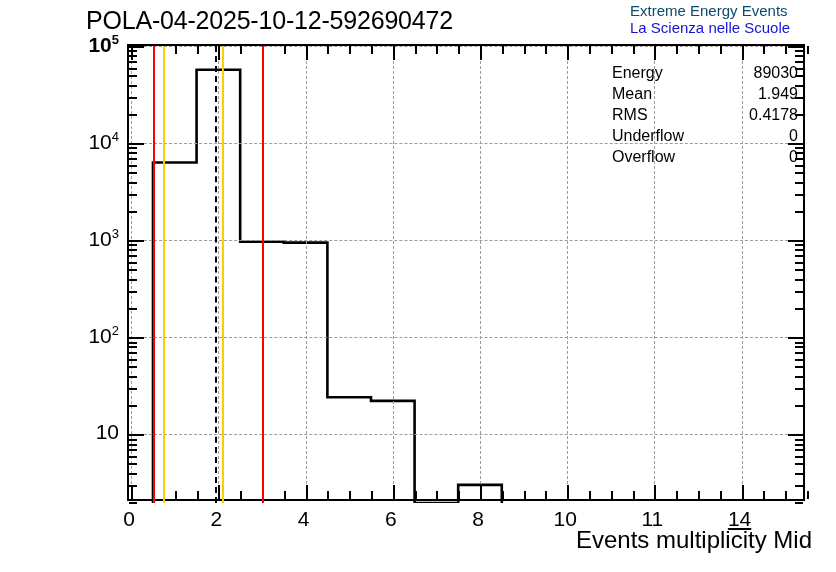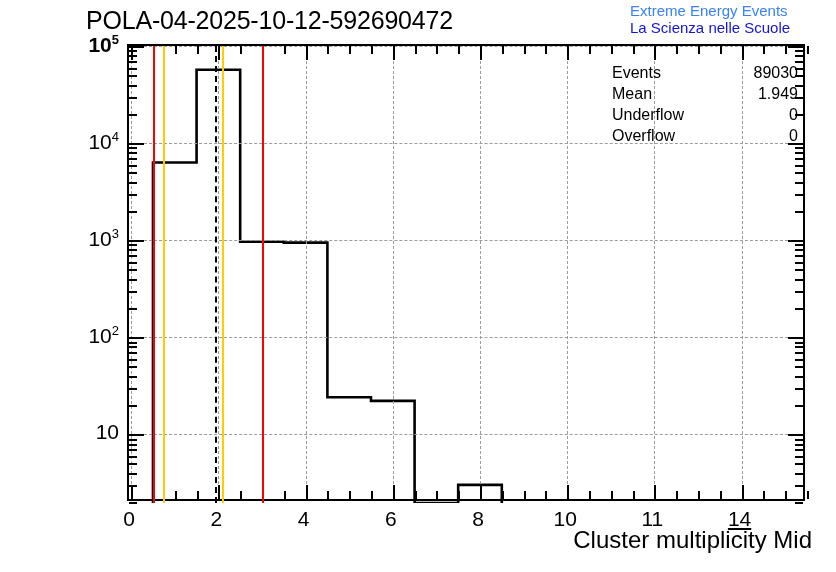--- a/index.html
+++ b/index.html
@@ -20,21 +20,21 @@
   #eee-logo{ left:546px; top:2px; width:286px; height:36px; }
   #eee-logo .eee-mark{
     position:absolute; left:0; top:1px;
     font-size:31px; line-height:31px; font-weight:bold;
     letter-spacing:1px; color:#1414d2;
     text-shadow:3px 4px 0 #9a9a9a;
     font-family:"Liberation Sans", sans-serif;
   }
   #eee-logo .eee-line1{
     position:absolute; left:84px; top:1px;
-    font-size:15px; line-height:16px; color:#3b82f6; white-space:nowrap;
+    font-size:15px; line-height:16px; color:#0c4a6e; white-space:nowrap;
   }
   #eee-logo .eee-line2{
     position:absolute; left:84px; top:18px;
     font-size:15px; line-height:16px; color:#1414d2; white-space:nowrap;
   }
 
   
   #frame{
     left:127px; top:44px; width:678px; height:457px;
     border-left:2px solid #000; border-top:2px solid #000;
@@ -292,33 +292,37 @@
       <div class="xlabel" style="left: 99.1801px; width: 60px; top: 508px;">0</div>
       <div class="xlabel" style="left: 186.383px; width: 60px; top: 508px;">2</div>
       <div class="xlabel" style="left: 273.585px; width: 60px; top: 508px;">4</div>
       <div class="xlabel" style="left: 360.788px; width: 60px; top: 508px;">6</div>
       <div class="xlabel" style="left: 447.99px; width: 60px; top: 508px;">8</div>
       <div class="xlabel" style="left: 535.193px; width: 60px; top: 508px;">10</div>
       <div class="xlabel" style="left: 622.395px; width: 60px; top: 508px;">11</div>
       <div class="xlabel" style="left: 709.598px; width: 60px; top: 508px; text-decoration: underline;">14</div>
     </div>
 
-  <div class="abs" id="x-axis-title">Cluster multiplicity Mid</div>
+  <div class="abs" id="x-axis-title">Events multiplicity Mid</div>
 
   <div class="abs" id="stats-box">
     <div id="stats-rows">
         <div class="stats-row">
-          <span>Events</span>
+          <span>Energy</span>
           <span>89030</span>
         </div>
         <div class="stats-row">
           <span>Mean</span>
           <span>1.949</span>
         </div>
         <div class="stats-row">
+          <span>RMS</span>
+          <span>0.4178</span>
+        </div>
+        <div class="stats-row">
           <span>Underflow</span>
           <span>0</span>
         </div>
         <div class="stats-row">
           <span>Overflow</span>
           <span>0</span>
         </div>
       </div>
   </div>
 

